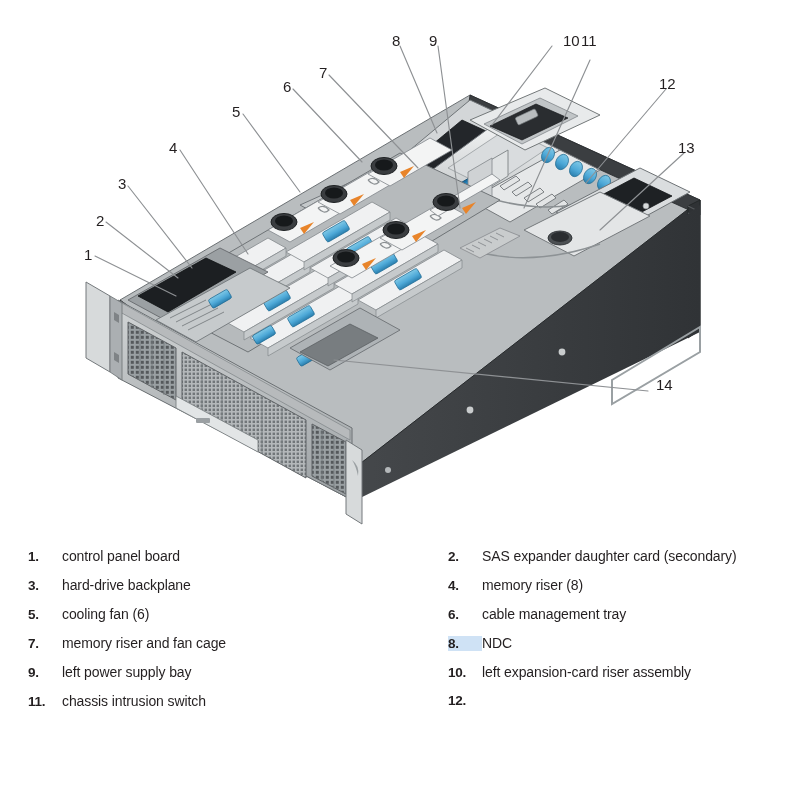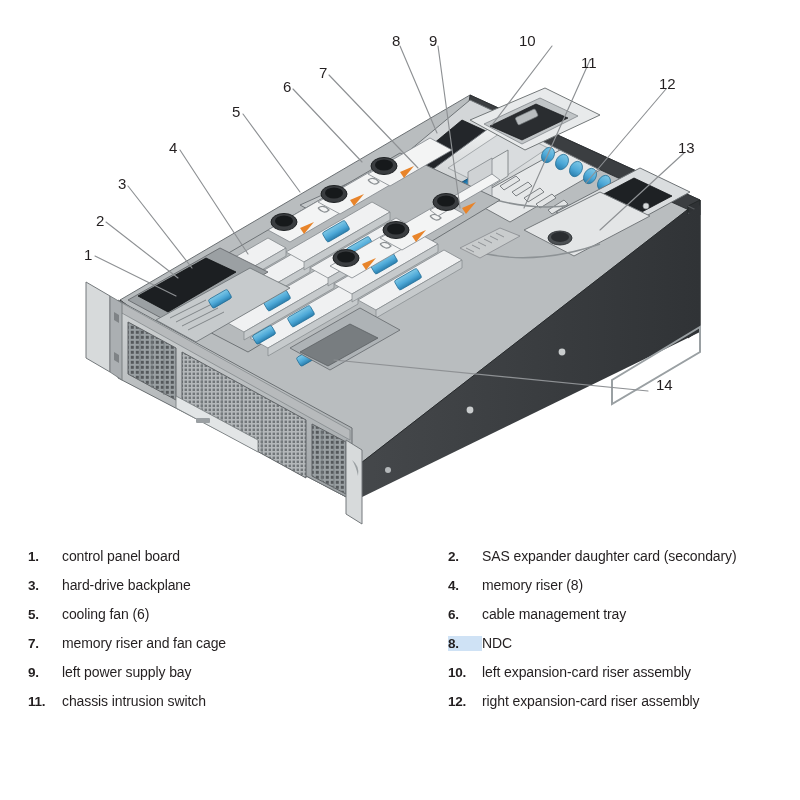--- a/index.html
+++ b/index.html
@@ -407,22 +407,22 @@
 
     <div class="callout-num" style="left:84px;  top:247px;">1</div>
     <div class="callout-num" style="left:96px;  top:213px;">2</div>
     <div class="callout-num" style="left:118px; top:176px;">3</div>
     <div class="callout-num" style="left:169px; top:140px;">4</div>
     <div class="callout-num" style="left:232px; top:104px;">5</div>
     <div class="callout-num" style="left:283px; top:79px;">6</div>
     <div class="callout-num" style="left:319px; top:65px;">7</div>
     <div class="callout-num" style="left:392px; top:33px;">8</div>
     <div class="callout-num" style="left:429px; top:33px;">9</div>
-    <div class="callout-num" style="left:519px; top:33px;">10</div>
-    <div class="callout-num" style="left:581px; top:55px;">11</div>
+    <div class="callout-num" style="left:563px; top:33px;">10</div>
+    <div class="callout-num" style="left:581px; top:33px;">11</div>
     <div class="callout-num" style="left:659px; top:76px;text-align:right;">12</div>
     <div class="callout-num" style="left:678px; top:140px;">13</div>
     <div class="callout-num" style="left:656px; top:377px;">14</div>
   </div>
 
   <div id="legend">
 
     <div class="legend-col left">
       <div class="legend-row">
         <span class="legend-num">1.</span>
@@ -466,19 +466,18 @@
       <div class="legend-row">
         <span class="legend-num selected">8.</span>
         <span class="legend-label">NDC</span>
       </div>
       <div class="legend-row">
         <span class="legend-num">10.</span>
         <span class="legend-label">left expansion-card riser assembly</span>
       </div>
       <div class="legend-row">
         <span class="legend-num">12.</span>
-        <span class="legend-label">right expansion-card riser assembly</span>
       </div>
     </div>
 
   </div>
 
 </div>
 
 </body></html>

